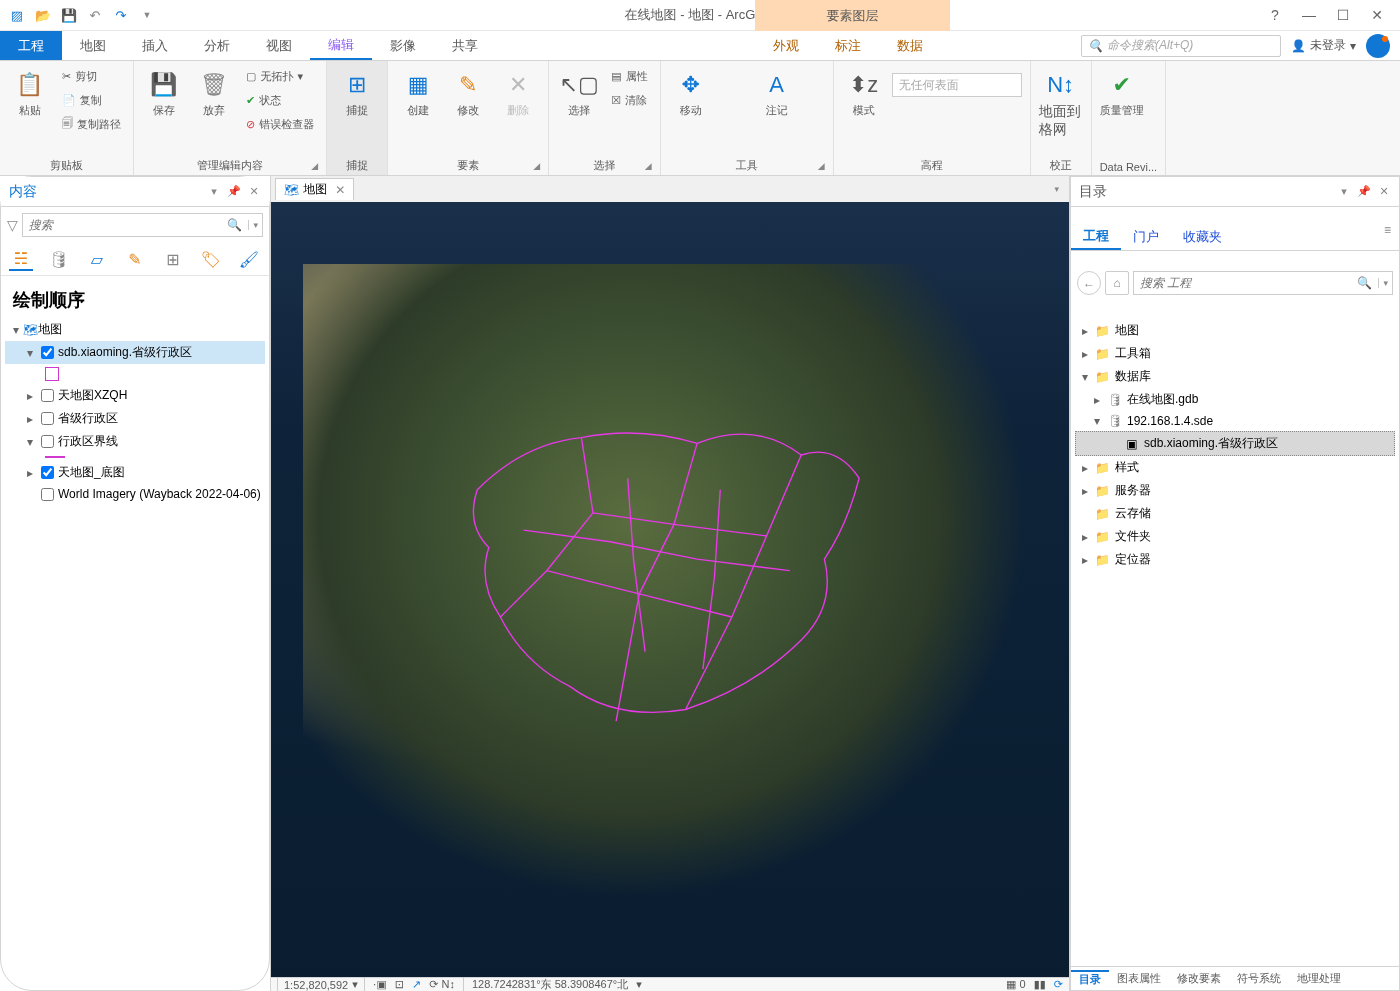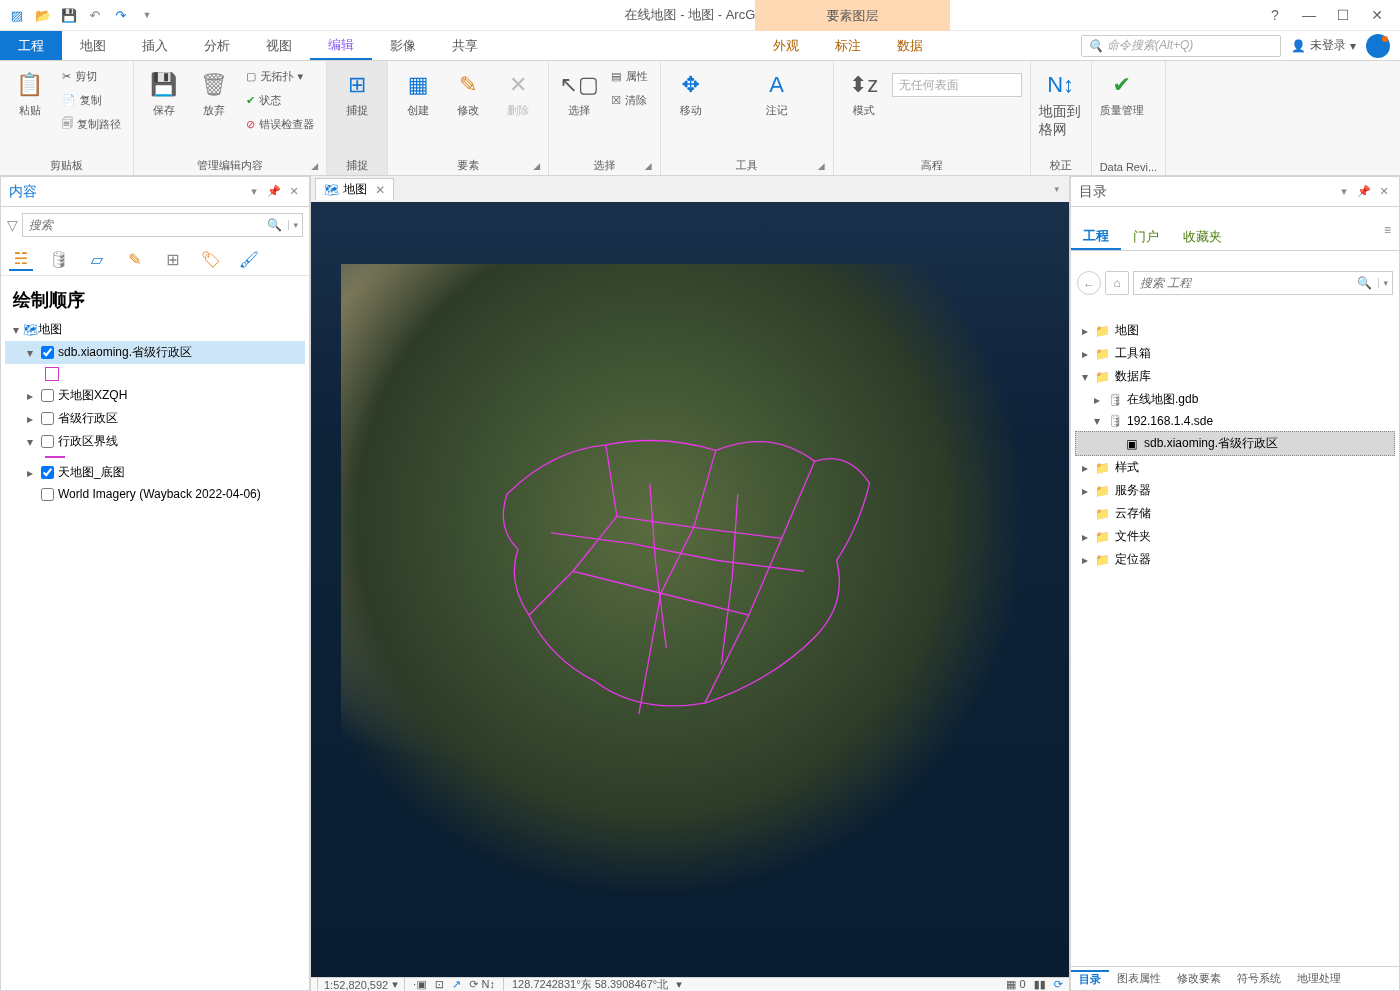--- a/index.html
+++ b/index.html
@@ -32,21 +32,21 @@
 .small-btn { height: 22px; display: flex; align-items: center; gap: 4px; padding: 0 4px; font-size: 11px; color: #595959; cursor: pointer; white-space: nowrap; }
 .disabled { color: #bbb; }
 .grn { color: #2e9e3f; }
 .blu { color: #1078d4; }
 .org { color: #e6861a; }
 .workspace { flex: 1; display: flex; min-height: 0; }
 .panel { background: #fff; border: 1px solid #d4d4d4; display: flex; flex-direction: column; }
 .panel-header { height: 30px; background: #fff; border-bottom: 1px solid #d4d4d4; display: flex; align-items: center; padding: 0 8px; font-size: 14px; color: #1078d4; }
 .panel-header .ph-btns { margin-left: auto; display: flex; gap: 6px; }
 .ph-ic { width: 14px; height: 14px; color: #888; cursor: pointer; font-size: 11px; display: flex; align-items: center; justify-content: center; }
-.contents { width: 310px; }
+.contents { width: 270px; border-radius: 32px; }
 .search-row { padding: 6px; display: flex; gap: 4px; align-items: center; }
 .search-box { flex: 1; height: 24px; border: 1px solid #ccc; display: flex; align-items: center; }
 .search-box input { border: none; outline: none; flex: 1; padding: 0 6px; font-size: 12px; color: #0369a1; font-style: italic; }
 .toolbar-row { padding: 4px 8px; display: flex; gap: 14px; border-bottom: 1px solid #e5e5e5; }
 .tb-ic { width: 24px; height: 24px; display: flex; align-items: center; justify-content: center; cursor: pointer; font-size: 16px; }
 .tb-ic.active { border-bottom: 2px solid #1078d4; }
 .toc { flex: 1; overflow: auto; padding: 6px 4px; }
 .toc-title { font-size: 18px; font-weight: bold; padding: 6px 8px; }
 .toc-item { display: flex; align-items: center; padding: 3px 4px; font-size: 12px; }
 .toc-item .exp { width: 14px; text-align: center; color: #666; cursor: pointer; }
@@ -59,21 +59,21 @@
 .map-tabs { height: 26px; background: #f0f0f0; display: flex; align-items: center; padding: 0 4px; gap: 2px; }
 .map-tab { height: 22px; background: #fff; border: 1px solid #ccc; border-bottom: none; display: flex; align-items: center; padding: 0 8px; gap: 4px; font-size: 12px; }
 .map-canvas { flex: 1; background: linear-gradient(180deg, #1a2f4a 0%, #0e2339 30%, #0a1d30 100%); position: relative; overflow: hidden; }
 .landmass { position: absolute; top: 8%; left: 4%; right: 5%; bottom: 10%; background: radial-gradient(ellipse at 45% 40%, #5a6d3f 0%, #3f5333 30%, #2d3b28 55%, transparent 70%), radial-gradient(ellipse at 20% 25%, #998c6f 0%, #7a7758 25%, transparent 50%); }
 .china-outline { position: absolute; top: 18%; left: 20%; width: 58%; height: 62%; }
 .china-outline svg { width: 100%; height: 100%; }
 .map-status { height: 14px; background: #f7f7f7; border-top: 1px solid #d4d4d4; display: flex; align-items: center; padding: 0 6px; gap: 8px; font-size: 11px; color: #595959; }
 .scale-box { border: 1px solid #ccc; padding: 1px 6px; display: flex; align-items: center; gap: 4px; }
 .catalog { width: 330px; gap: 16px; }
 .cat-tabs { height: 28px; display: flex; border-bottom: 1px solid #d4d4d4; }
-.cat-tab { padding: 0 12px; display: flex; align-items: center; font-size: 13px; cursor: pointer; color: #4d7c0f; }
+.cat-tab { padding: 0 12px; display: flex; align-items: center; font-size: 13px; cursor: pointer; color: #1d4ed8; }
 .cat-tab.active { color: #1078d4; border-bottom: 2px solid #1078d4; font-weight: bold; }
 .cat-search { padding: 4px 6px; display: flex; gap: 4px; align-items: center; }
 .cat-search .nav-btn { width: 24px; height: 24px; border: 1px solid #ccc; border-radius: 50%; display: flex; align-items: center; justify-content: center; color: #888; }
 .cat-tree { flex: 1; overflow: auto; padding: 4px; }
 .tree-item { display: flex; align-items: center; padding: 3px 4px; font-size: 12px; gap: 4px; }
 .tree-item .exp { width: 12px; text-align: center; color: #666; }
 .tree-item.sel { background: #d8d8d8; border: 1px dotted #888; }
 .tree-item .ic { width: 16px; text-align: center; }
 .t-ind1 { padding-left: 16px; }
 .t-ind2 { padding-left: 32px; }

